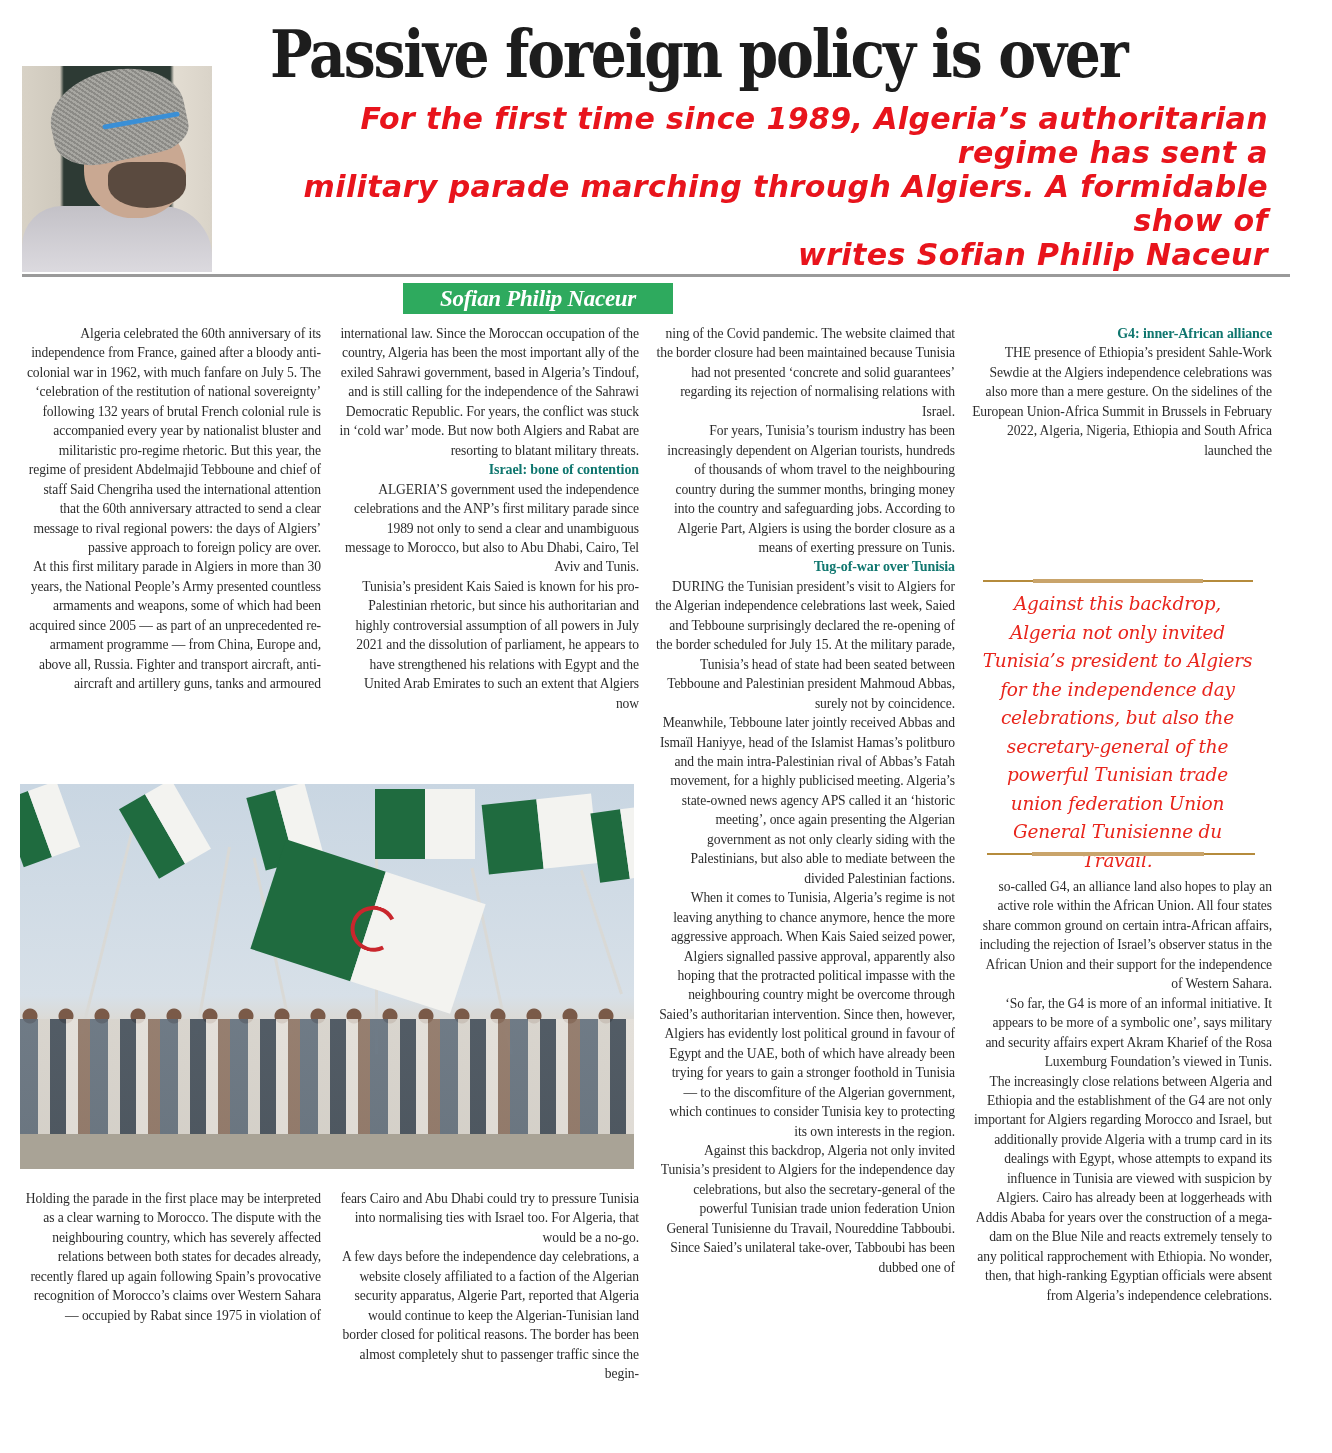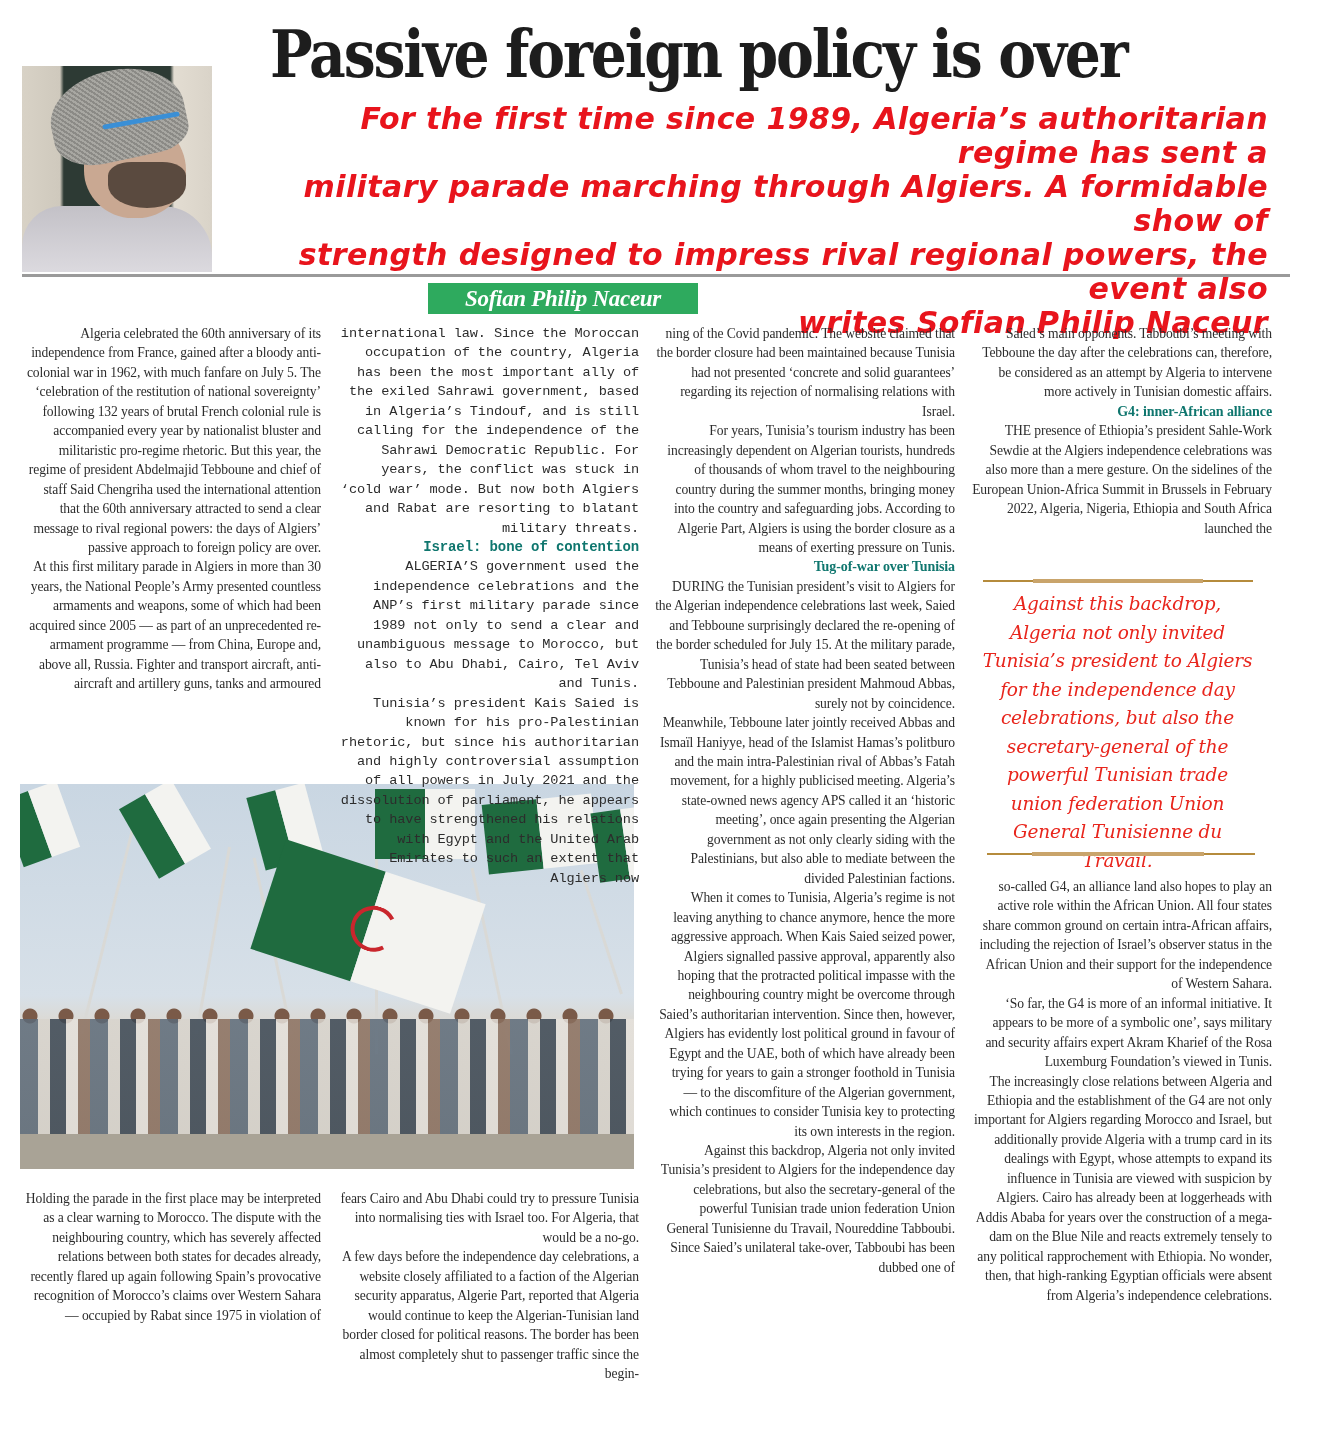--- a/index.html
+++ b/index.html
@@ -29,32 +29,32 @@
       position: absolute; left: 232px; top: 102px; width: 1036px;
       font-family: "DejaVu Sans", sans-serif; font-style: italic; font-weight: bold;
       font-size: 30px; line-height: 34px; color: #e8141c; text-align: right;
       letter-spacing: 0.4px;
     }
     .rule-top { position: absolute; left: 22px; top: 274px; width: 1268px; height: 3px; background: #9a9a9a; }
     .byline {
       position: absolute; left: 403px; top: 283px; width: 270px; height: 31px;
       background: #2eaa5e; color: #ffffff; text-align: center;
       font-family: "Liberation Serif", serif; font-style: italic; font-weight: bold;
-      font-size: 23px; line-height: 31px; letter-spacing: -0.3px; margin-left: 25px;
+      font-size: 23px; line-height: 31px; letter-spacing: -0.3px;
     }
 
     .col {
       position: absolute; font-size: 13.6px; line-height: 19.45px; color: #2c2c2c;
       text-align: right; letter-spacing: -0.1px;
     }
     .col p { margin: 0; }
     .col h3 { font-size: 14px; font-weight: bold; line-height: 19.45px; color: #0f766e; }
     .c1 { left: 21px; top: 324px; width: 300px; }
     .c1b { left: 21px; top: 1189px; width: 300px; }
-    .c2 { left: 339px; top: 324px; width: 300px; font-family: Liberation Mono, monospace; }
+    .c2 { left: 339px; top: 324px; width: 300px; }
     .c2b { left: 339px; top: 1189px; width: 300px; font-family: Liberation Serif, serif; }
     .c3 { left: 655px; top: 324px; width: 300px; }
     .c4 { left: 972px; top: 324px; width: 300px; }
     .c4b { left: 972px; top: 877px; width: 300px; }
 
     .photo {
       position: absolute; left: 20px; top: 784px; width: 614px; height: 385px;
       background: linear-gradient(180deg, #c9d6e2 0%, #d7e0e8 55%, #dcd9d3 62%, #b8b1a6 100%);
       overflow: hidden;
     }
@@ -87,21 +87,20 @@
   <div class="face"></div>
   <div class="ear"></div>
   <div class="beard"></div>
   <div class="cap"></div>
   <div class="glasses"></div>
 </div>
 
 <div class="deck">
   <div>For the first time since 1989, Algeria’s authoritarian regime has sent a</div>
   <div>military parade marching through Algiers. A formidable show of</div>
-  <div>strength designed to impress rival regional powers, the event also</div>
   <div>writes Sofian Philip Naceur</div>
 </div>
 
 <div class="rule-top"></div>
 <div class="byline">Sofian Philip Naceur</div>
 
 <div class="col c1">
   <p>Algeria celebrated the 60th anniversary of its independence from France, gained after a bloody anti-colonial war in 1962, with much fanfare on July 5. The ‘celebration of the restitution of national sovereignty’ following 132 years of brutal French colonial rule is accompanied every year by nationalist bluster and militaristic pro-regime rhetoric. But this year, the regime of president Abdelmajid Tebboune and chief of staff Said Chengriha used the international attention that the 60th anniversary attracted to send a clear message to rival regional powers: the days of Algiers’ passive approach to foreign policy are over.</p>
   <p>At this first military parade in Algiers in more than 30 years, the National People’s Army presented countless armaments and weapons, some of which had been acquired since 2005 — as part of an unprecedented re-armament programme — from China, Europe and, above all, Russia. Fighter and transport aircraft, anti-aircraft and artillery guns, tanks and armoured</p>
 </div>
@@ -168,21 +167,20 @@
   <p>ning of the Covid pandemic. The website claimed that the border closure had been maintained because Tunisia had not presented ‘concrete and solid guarantees’ regarding its rejection of normalising relations with Israel.</p>
   <p>For years, Tunisia’s tourism industry has been increasingly dependent on Algerian tourists, hundreds of thousands of whom travel to the neighbouring country during the summer months, bringing money into the country and safeguarding jobs. According to Algerie Part, Algiers is using the border closure as a means of exerting pressure on Tunis.</p>
   <h3>Tug-of-war over Tunisia</h3>
   <p>DURING the Tunisian president’s visit to Algiers for the Algerian independence celebrations last week, Saied and Tebboune surprisingly declared the re-opening of the border scheduled for July 15. At the military parade, Tunisia’s head of state had been seated between Tebboune and Palestinian president Mahmoud Abbas, surely not by coincidence.</p>
   <p>Meanwhile, Tebboune later jointly received Abbas and Ismaïl Haniyye, head of the Islamist Hamas’s politburo and the main intra-Palestinian rival of Abbas’s Fatah movement, for a highly publicised meeting. Algeria’s state-owned news agency APS called it an ‘historic meeting’, once again presenting the Algerian government as not only clearly siding with the Palestinians, but also able to mediate between the divided Palestinian factions.</p>
   <p>When it comes to Tunisia, Algeria’s regime is not leaving anything to chance anymore, hence the more aggressive approach. When Kais Saied seized power, Algiers signalled passive approval, apparently also hoping that the protracted political impasse with the neighbouring country might be overcome through Saied’s authoritarian intervention. Since then, however, Algiers has evidently lost political ground in favour of Egypt and the UAE, both of which have already been trying for years to gain a stronger foothold in Tunisia — to the discomfiture of the Algerian government, which continues to consider Tunisia key to protecting its own interests in the region.</p>
   <p>Against this backdrop, Algeria not only invited Tunisia’s president to Algiers for the independence day celebrations, but also the secretary-general of the powerful Tunisian trade union federation Union General Tunisienne du Travail, Noureddine Tabboubi. Since Saied’s unilateral take-over, Tabboubi has been dubbed one of</p>
 </div>
 
 <div class="col c4">
-  <p>Saied’s main opponents. Tabboubi’s meeting with Tebboune the day after the celebrations can, therefore, be considered as an attempt by Algeria to intervene more actively in Tunisian domestic affairs.</p>
   <h3>G4: inner-African alliance</h3>
   <p>THE presence of Ethiopia’s president Sahle-Work Sewdie at the Algiers independence celebrations was also more than a mere gesture. On the sidelines of the European Union-Africa Summit in Brussels in February 2022, Algeria, Nigeria, Ethiopia and South Africa launched the</p>
 </div>
 
 <div class="pull-rule" style="left:983px;top:580px;width:270px;">
   <div class="thick" style="left:50px;width:170px;"></div>
 </div>
 <div class="pullquote">Against this backdrop, Algeria not only invited Tunisia’s president to Algiers for the independence day celebrations, but also the secretary-general of the powerful Tunisian trade union federation Union General Tunisienne du Travail.</div>
 <div class="pull-rule" style="left:987px;top:853px;width:268px;">
   <div class="thick" style="left:45px;width:172px;"></div>

